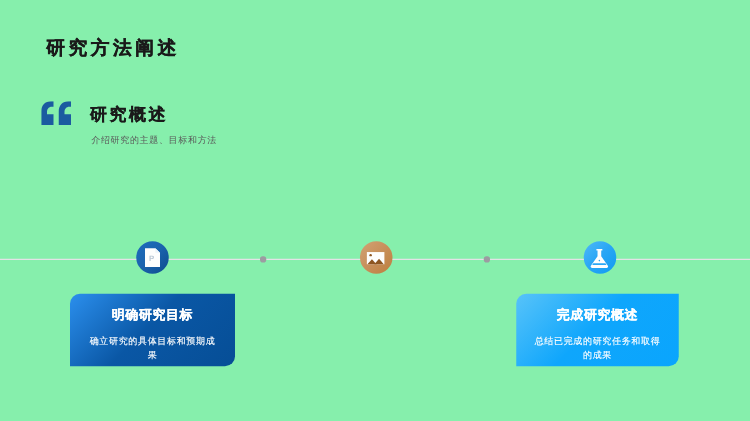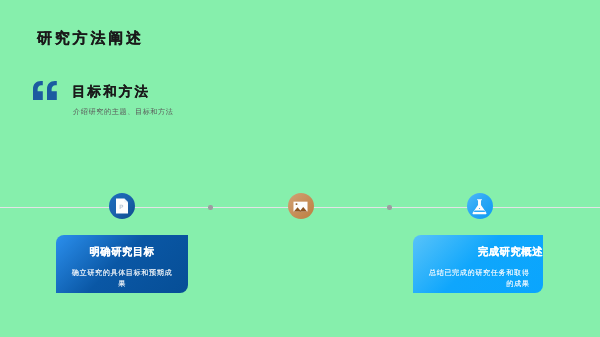--- a/index.html
+++ b/index.html
@@ -45,21 +45,21 @@
 
   <div class="slide-title">研究方法阐述</div>
 
   <div class="quote-mark">
     <svg viewBox="0 0 24 19" width="24" height="19">
       <path fill="#1b5ba0" d="M0 19V8.0C0 3.2 3.1 0 7.9 0H9.8V4.3H8.3C6.2 4.3 4.6 6.0 4.6 8.5V10.3H9.8V19Z"></path>
       <path fill="#1b5ba0" d="M14 19V8.0C14 3.2 17.1 0 21.9 0H23.8V4.3H22.3C20.2 4.3 18.6 6.0 18.6 8.5V10.3H23.8V19Z"></path>
     </svg>
   </div>
 
-  <div class="quote-title">目标和方法</div>
+  <div class="quote-title">研究概述</div>
   <div class="quote-sub">介绍研究的主题、目标和方法</div>
 
   <div class="timeline" style="background-color: rgb(227, 227, 230);"></div>
   <div class="dot dot-1" style="background-color: rgb(156, 156, 161);"></div>
   <div class="dot dot-2" style="background-color: rgb(156, 156, 161);"></div>
 
   <div class="node node-1" style="background: linear-gradient(135deg, rgb(28, 108, 189) 0%, rgb(27, 99, 174) 47%, rgb(13, 75, 141) 100%);">
     <svg viewBox="0 0 40 40" width="20" height="20">
       <path fill="#fdfdfd" d="M8 5h16.6L32 12.4V35H8z"></path>
       <path fill="#ecf2f8" d="M24.6 5L32 12.4h-7.4z"></path>
@@ -81,18 +81,18 @@
       <path fill="#fdfdfd" d="M15 4.5h10v2.6h-1.9v9.6l11.2 16.2c1.1 1.6-.1 3.6-2.1 3.6H7.8c-2 0-3.2-2-2.1-3.6L16.9 16.7V7.1H15z"></path>
       <path fill="#2ba7f5" d="M9.8 28.6h20.4l1.9 2.8H7.9z"></path>
       <circle cx="20" cy="24.2" r="1.3" fill="#2ba7f5"></circle>
     </svg>
   </div>
 
   <div class="card card-1" style="background: linear-gradient(135deg, rgb(43, 143, 237) 0%, rgb(10, 87, 165) 47%, rgb(6, 78, 150) 100%);">
     <div class="card-title">明确研究目标</div>
     <div class="card-desc">确立研究的具体目标和预期成果</div>
   </div>
-  <div class="card card-3" style="background: linear-gradient(135deg, rgb(88, 195, 249) 0%, rgb(15, 166, 252) 47%, rgb(10, 165, 253) 100%); text-align: right;">
+  <div class="card card-3" style="background: linear-gradient(135deg, rgb(88, 195, 249) 0%, rgb(15, 166, 252) 47%, rgb(10, 165, 253) 100%);">
     <div class="card-title">完成研究概述</div>
     <div class="card-desc">总结已完成的研究任务和取得的成果</div>
   </div>
 
 </div>
 
 </body></html>

